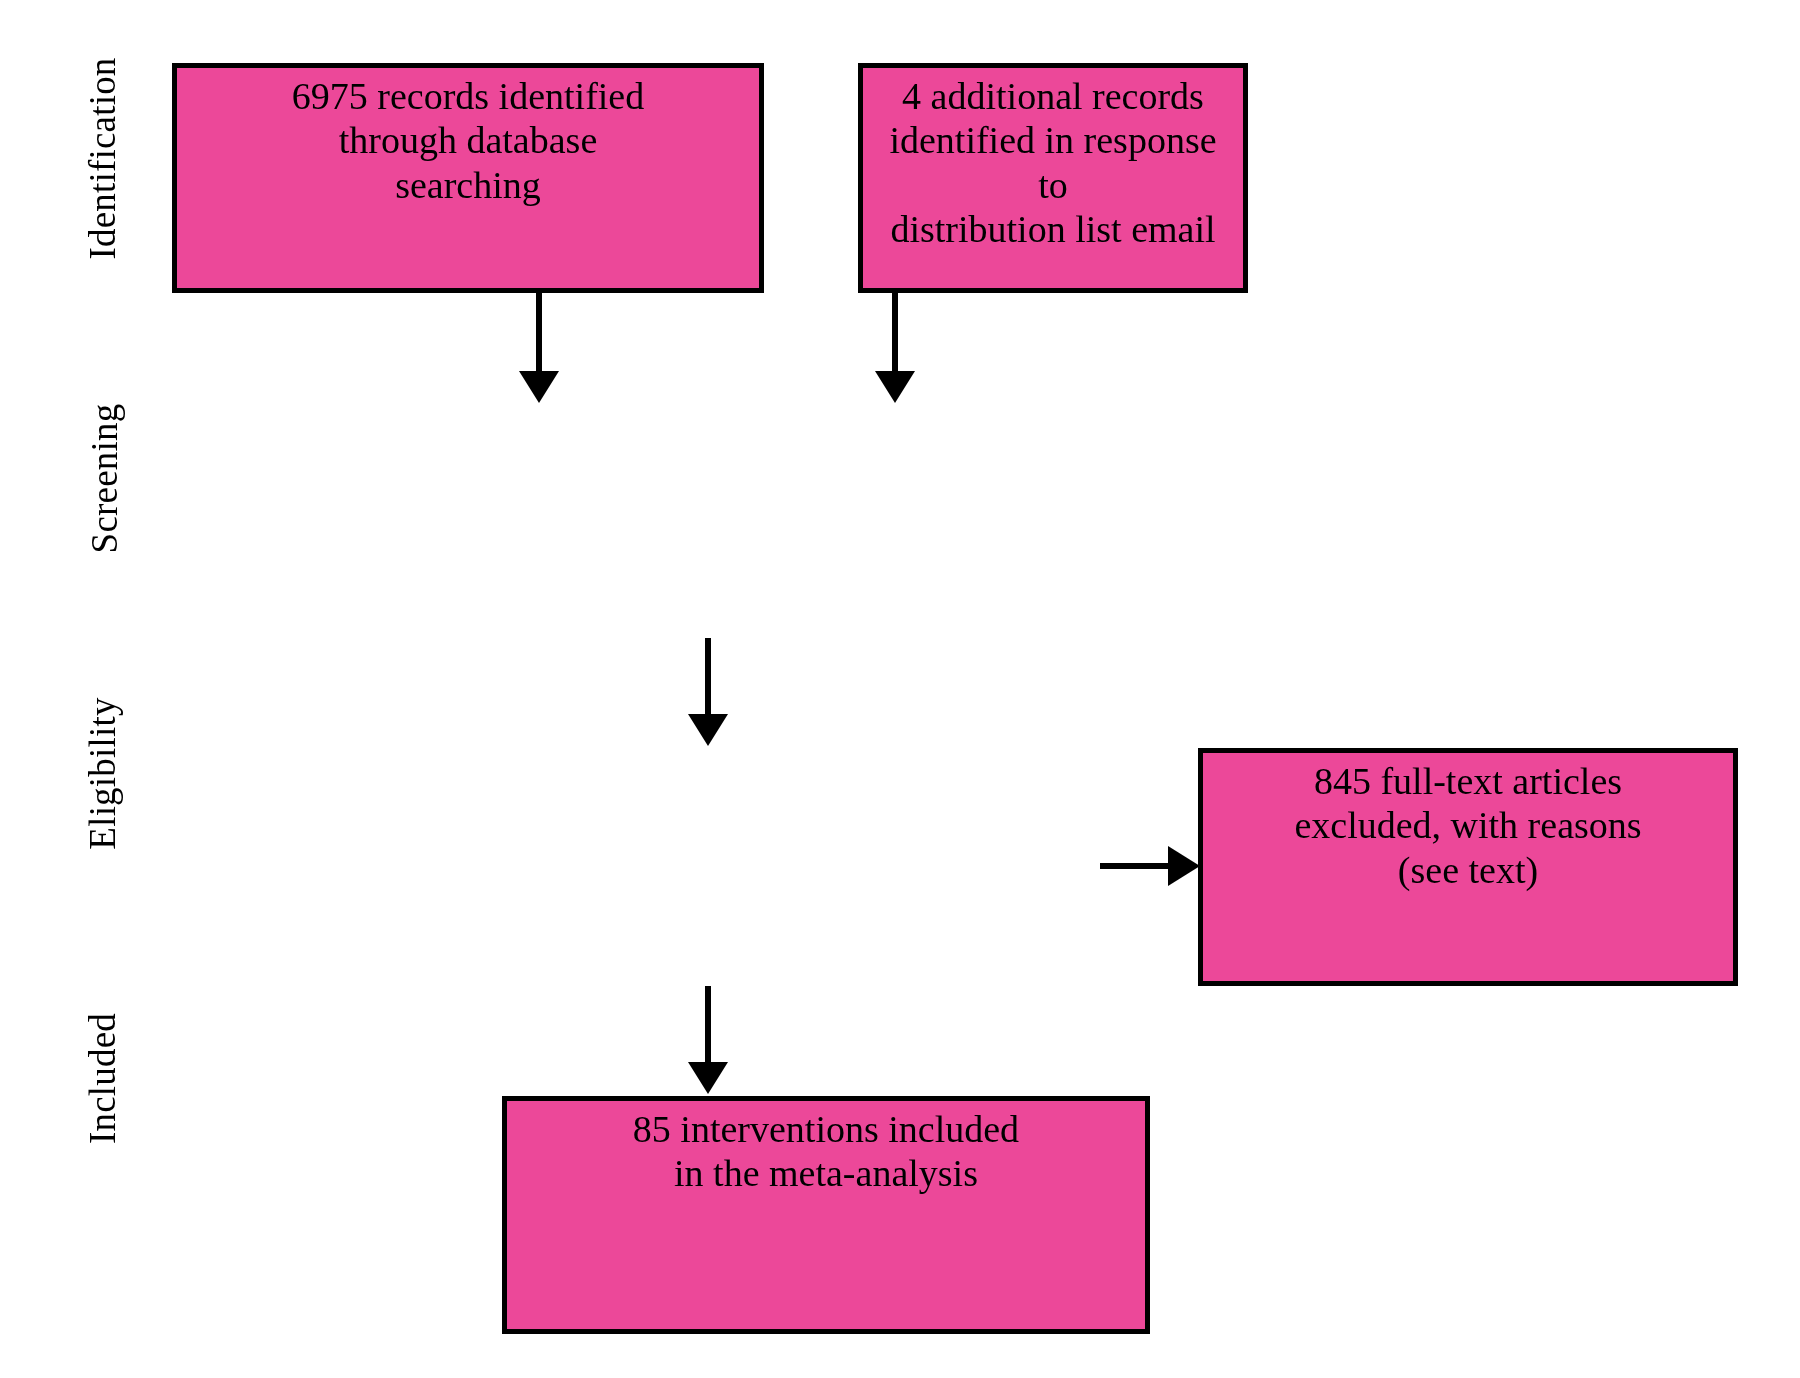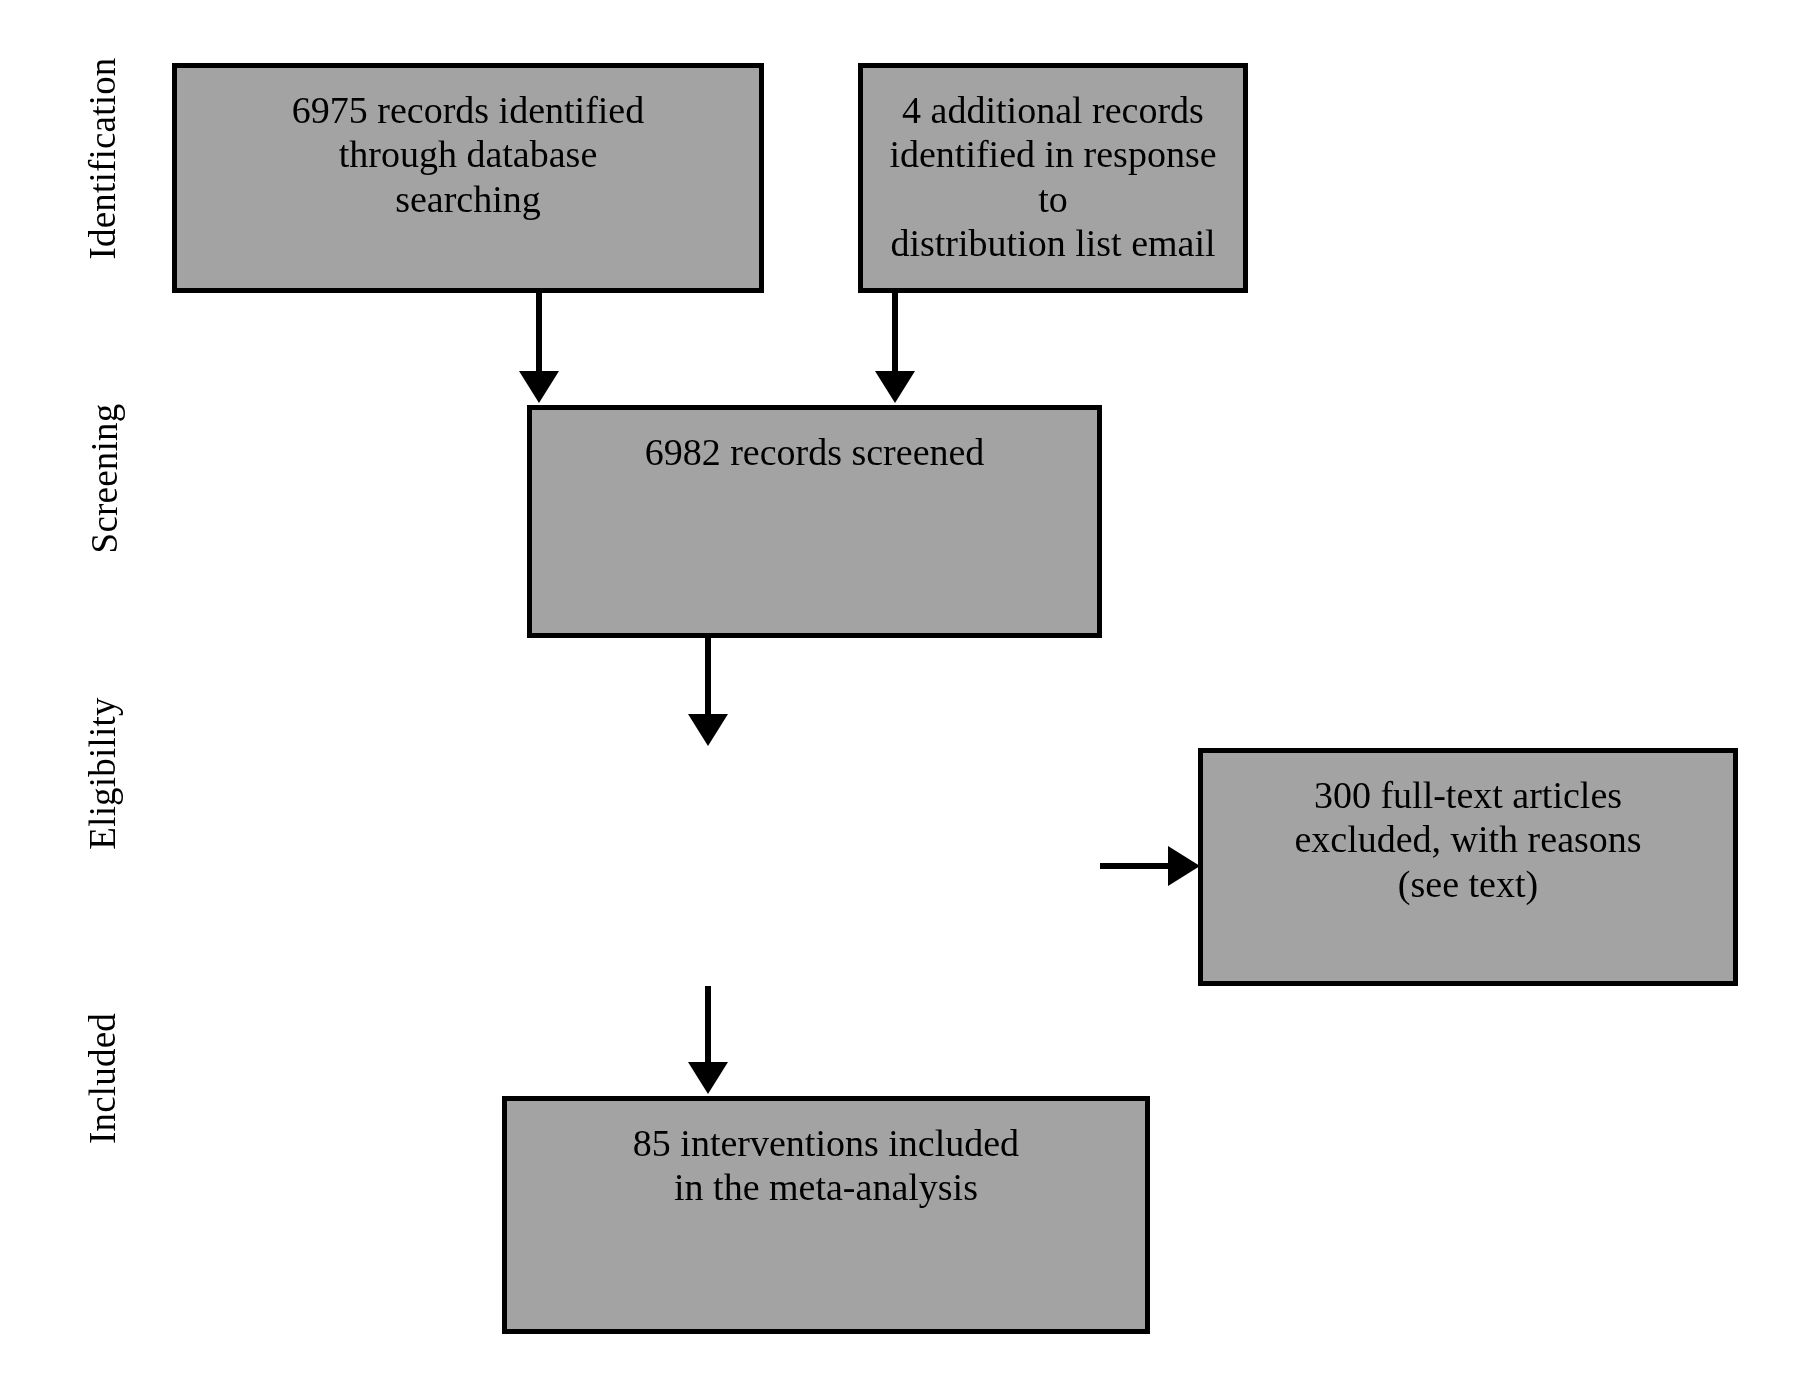--- a/index.html
+++ b/index.html
@@ -29,22 +29,22 @@
     line-height: 1;
     letter-spacing: 0.2px;
     text-align: center;
     color: #000;
   }
   
   .flow-box {
     position: absolute;
     box-sizing: border-box;
     border: 5px solid #000000;
-    background: #a3a3a3;
-    padding: 20px 16px 0 16px;
+    background: #ec4899;
+    padding: 6px 16px 0 16px;
     text-align: center;
   }
   .flow-box .box-text {
     display: block;
     font-size: 38px;
     line-height: 1.17;
     white-space: pre-line;
     color: #000;
   }
   
@@ -110,32 +110,29 @@
   <div class="conn" style="left:519px; top:293px; width:40px; height:112px;">
     <div class="shaft-v" style="left:17px; top:0; height:82px;"></div>
     <div class="arrowhead-down" style="left:0px; top:78px;"></div>
   </div>
 
   <div class="conn" style="left:875px; top:293px; width:40px; height:112px;">
     <div class="shaft-v" style="left:17px; top:0; height:82px;"></div>
     <div class="arrowhead-down" style="left:0px; top:78px;"></div>
   </div>
 
-  <div class="flow-box" style="left:527px; top:405px; width:575px; height:233px;">
-    <span class="box-text">6982 records screened</span>
-  </div>
 
   <div class="conn" style="left:688px; top:638px; width:40px; height:112px;">
     <div class="shaft-v" style="left:17px; top:0; height:80px;"></div>
     <div class="arrowhead-down" style="left:0px; top:76px;"></div>
   </div>
 
 
   <div class="flow-box" style="left:1198px; top:748px; width:540px; height:238px;">
-    <span class="box-text">300 full-text articles
+    <span class="box-text">845 full-text articles
 excluded, with reasons
 (see text)</span>
   </div>
 
   <div class="conn" style="left:1100px; top:846px; width:100px; height:40px;">
     <div class="shaft-h" style="left:0px; top:17px; width:72px;"></div>
     <div class="arrowhead-right" style="left:68px; top:0px;"></div>
   </div>
 
   <div class="conn" style="left:688px; top:986px; width:40px; height:112px;">

